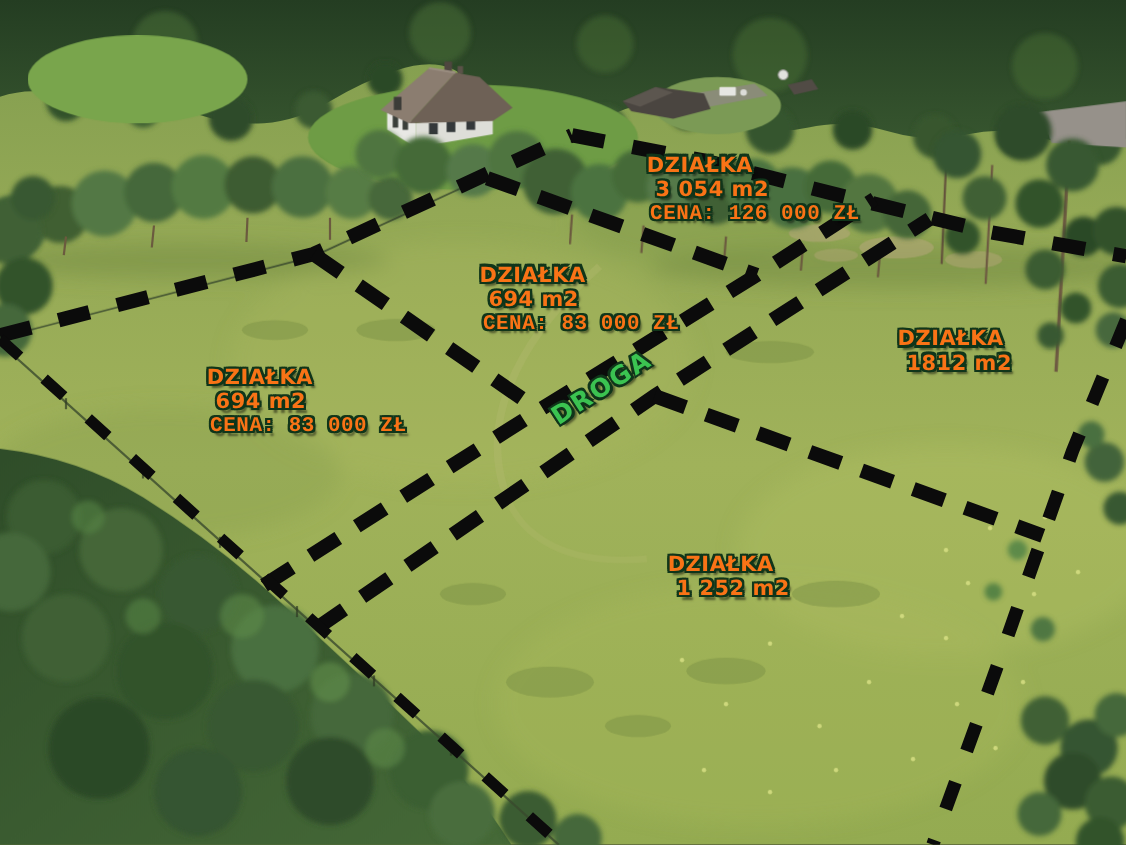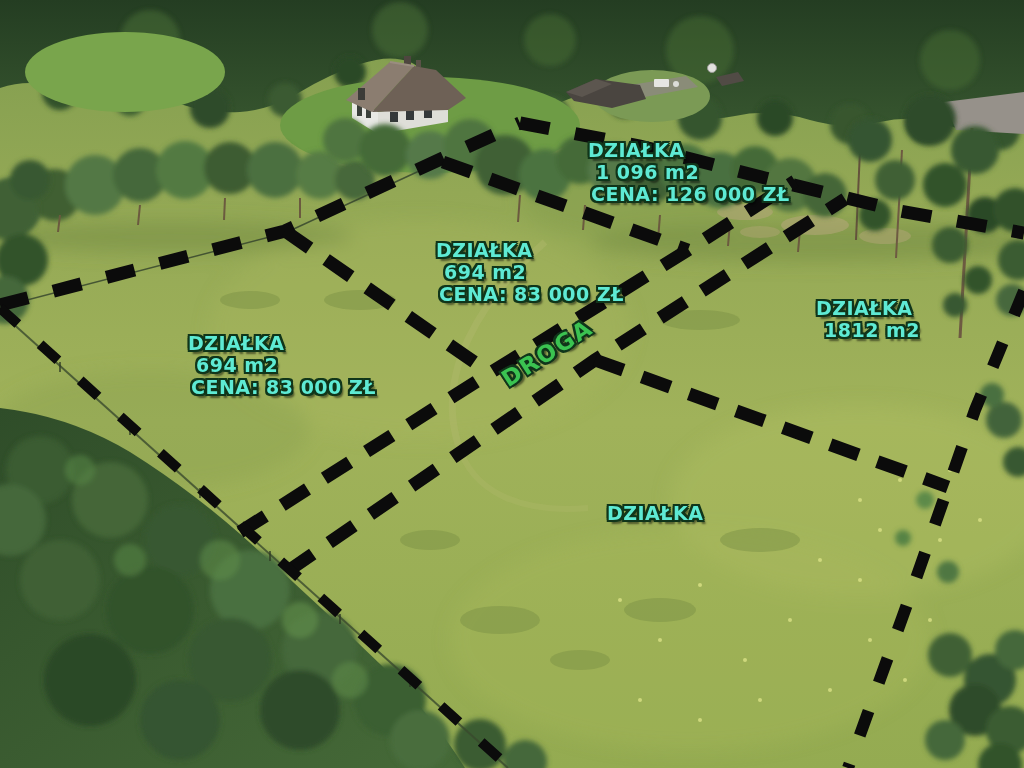--- a/index.html
+++ b/index.html
@@ -1,25 +1,25 @@
 <!DOCTYPE html>
 <html><head>
 <meta charset="utf-8">
 <style>
   html,body{margin:0;padding:0;background:#222;}
   .stage{position:relative;width:1024px;height:768px;overflow:hidden;
          font-family:"DejaVu Sans",sans-serif;}
   .stage svg{position:absolute;left:0;top:0;}
   .plot-label{position:absolute;font-weight:bold;font-size:19px;line-height:22px;
-    color:#5eead4;white-space:nowrap;letter-spacing:.5px;
+    color:#f97316;white-space:nowrap;letter-spacing:.5px;
     text-shadow:-2px -2px 0 #10351a,2px -2px 0 #10351a,-2px 2px 0 #10351a,
       2px 2px 0 #10351a,-2px 0 0 #10351a,2px 0 0 #10351a,0 -2px 0 #10351a,
       0 2px 0 #10351a,3px 4px 2px rgba(0,0,0,.5);}
   .plot-label .l2{padding-left:8px;}
-  .plot-label .l3{padding-left:3px;}
+  .plot-label .l3{padding-left:3px;font-family:Liberation Mono, monospace;}
   .label-north{left:588px;top:139px;}
   .label-center{left:436px;top:239px;}
   .label-west{left:188px;top:332px;}
   .label-east{left:816px;top:297px;}
   .label-south{left:607px;top:502px;}
   .road-label{position:absolute;left:504px;top:368px;font-weight:bold;font-size:23px;
     color:#3bc351;letter-spacing:2px;transform:rotate(-33deg);transform-origin:0 50%;
     text-shadow:-2px -2px 0 #10351a,2px -2px 0 #10351a,-2px 2px 0 #10351a,
       2px 2px 0 #10351a,3px 4px 2px rgba(0,0,0,.5);}
 </style>
@@ -304,34 +304,35 @@
     <polyline points="240,532 490,373 688,250 795,181" stroke-width="13" stroke-dasharray="30 20"></polyline>
     <polyline points="288,571 595,360 845,199" stroke-width="13" stroke-dasharray="30 20"></polyline>
     <line x1="595" y1="360" x2="948" y2="487" stroke-width="13" stroke-dasharray="30 20"></line>
     <line x1="0" y1="308" x2="510" y2="768" stroke-width="10" stroke-dasharray="24 30"></line>
     <polyline points="1024,291 975,410 905,610 848,768" stroke-width="12" stroke-dasharray="26 30"></polyline>
   </g>
 </svg>
 
   <div class="plot-label label-north">
     <div class="l1">DZIAŁKA</div>
-    <div class="l2">1 096 m2</div>
+    <div class="l2">3 054 m2</div>
     <div class="l3">CENA: 126 000 ZŁ</div>
   </div>
   <div class="plot-label label-center">
     <div class="l1">DZIAŁKA</div>
     <div class="l2">694 m2</div>
     <div class="l3">CENA: 83 000 ZŁ</div>
   </div>
   <div class="plot-label label-west">
     <div class="l1">DZIAŁKA</div>
     <div class="l2">694 m2</div>
     <div class="l3">CENA: 83 000 ZŁ</div>
   </div>
   <div class="plot-label label-east">
     <div class="l1">DZIAŁKA</div>
     <div class="l2">1812 m2</div>
   </div>
   <div class="plot-label label-south">
     <div class="l1">DZIAŁKA</div>
+    <div class="l2">1 252 m2</div>
   </div>
   <div class="road-label">DROGA</div>
 </div>
 
 </body></html>

